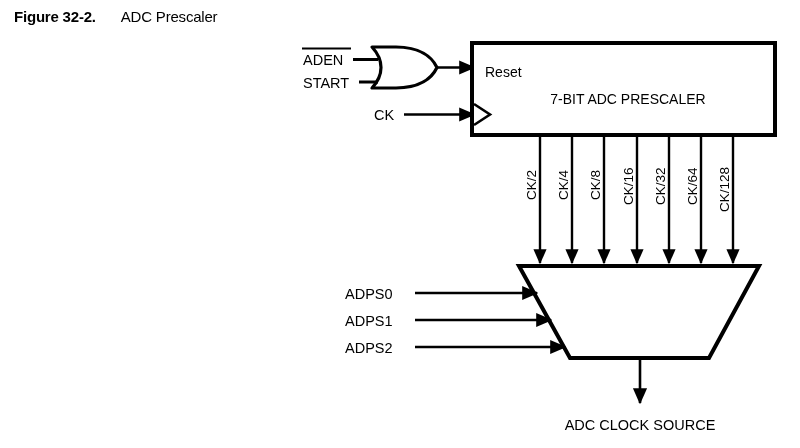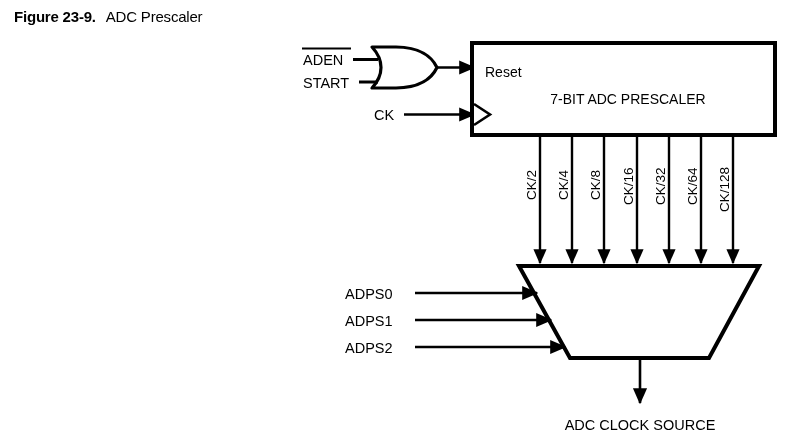--- a/index.html
+++ b/index.html
@@ -26,21 +26,21 @@
     top: 8px;
     white-space: nowrap;
     font-size: 15px;
     letter-spacing: -0.2px;
   }
   .fig-title-num {
     font-weight: bold;
   }
   .fig-title-name {
     font-weight: normal;
-    margin-left: 10px;
+    margin-left: 25px;
   }
   svg.diagram {
     position: absolute;
     left: 0;
     top: 0;
     width: 800px;
     height: 448px;
   }
   svg.diagram text {
     font-family: "Liberation Sans", sans-serif;
@@ -55,21 +55,21 @@
   .lbl-box {
     font-size: 14px;
   }
 </style>
 </head>
 <body>
 
 <div id="figure-root">
 
   <div class="fig-title">
-    <span class="fig-title-num">Figure 23-9.</span><span class="fig-title-name">ADC Prescaler</span>
+    <span class="fig-title-num">Figure 32-2.</span><span class="fig-title-name">ADC Prescaler</span>
   </div>
 
   <svg class="diagram" viewBox="0 0 800 448">
     <defs>
       <marker id="arrow" viewBox="0 0 10 10" refX="9.2" refY="5" markerWidth="6.2" markerHeight="6.2" orient="auto-start-reverse">
         <path d="M 0 0.6 L 10 5 L 0 9.4 z" fill="#000000"></path>
       </marker>
     </defs>
 
     <g>

